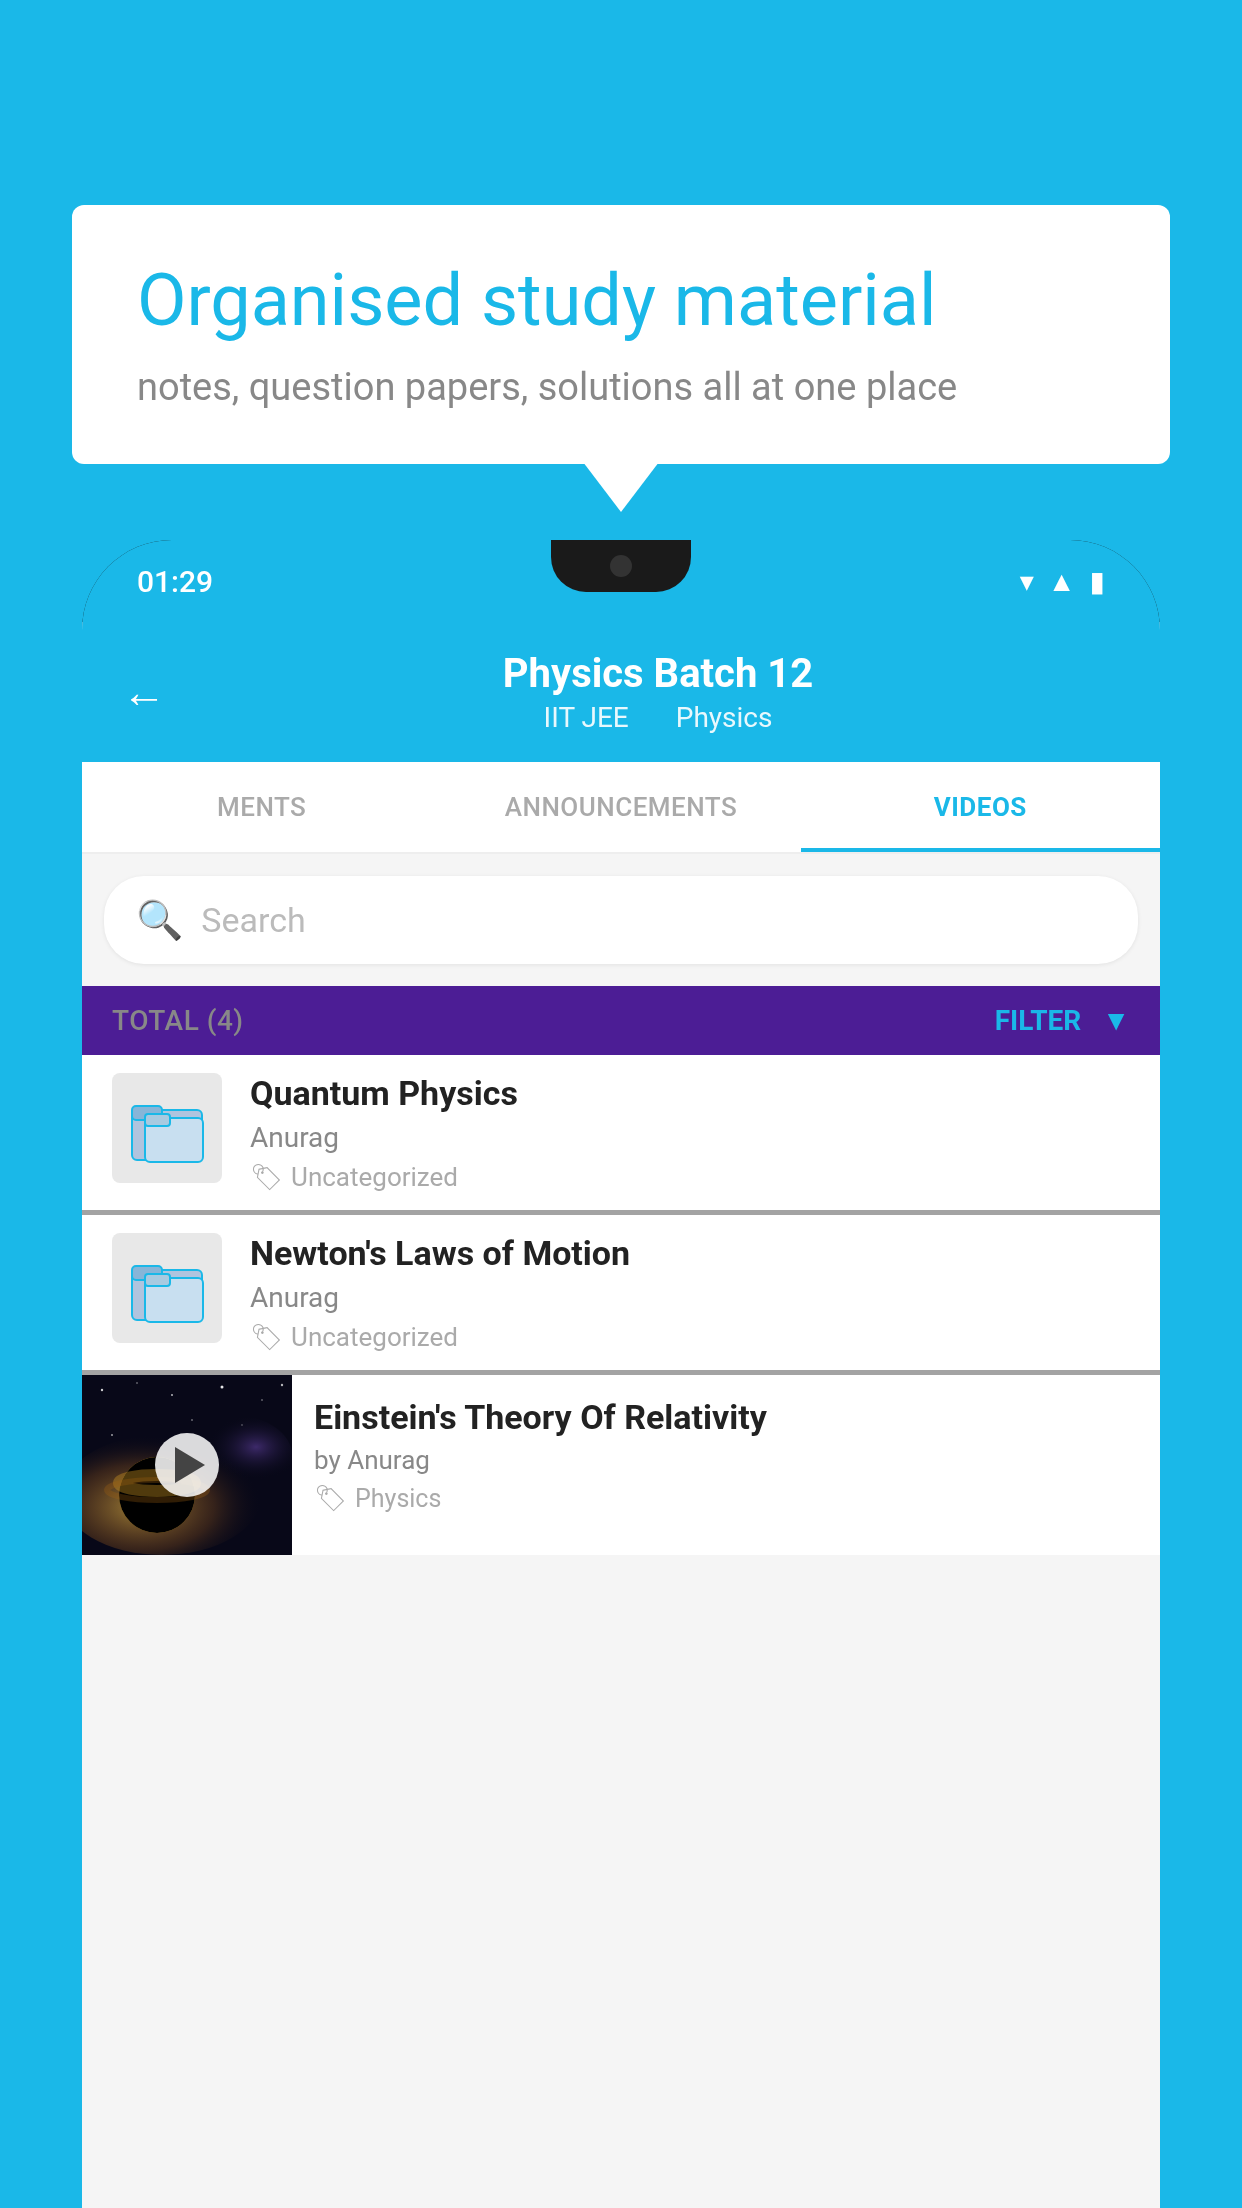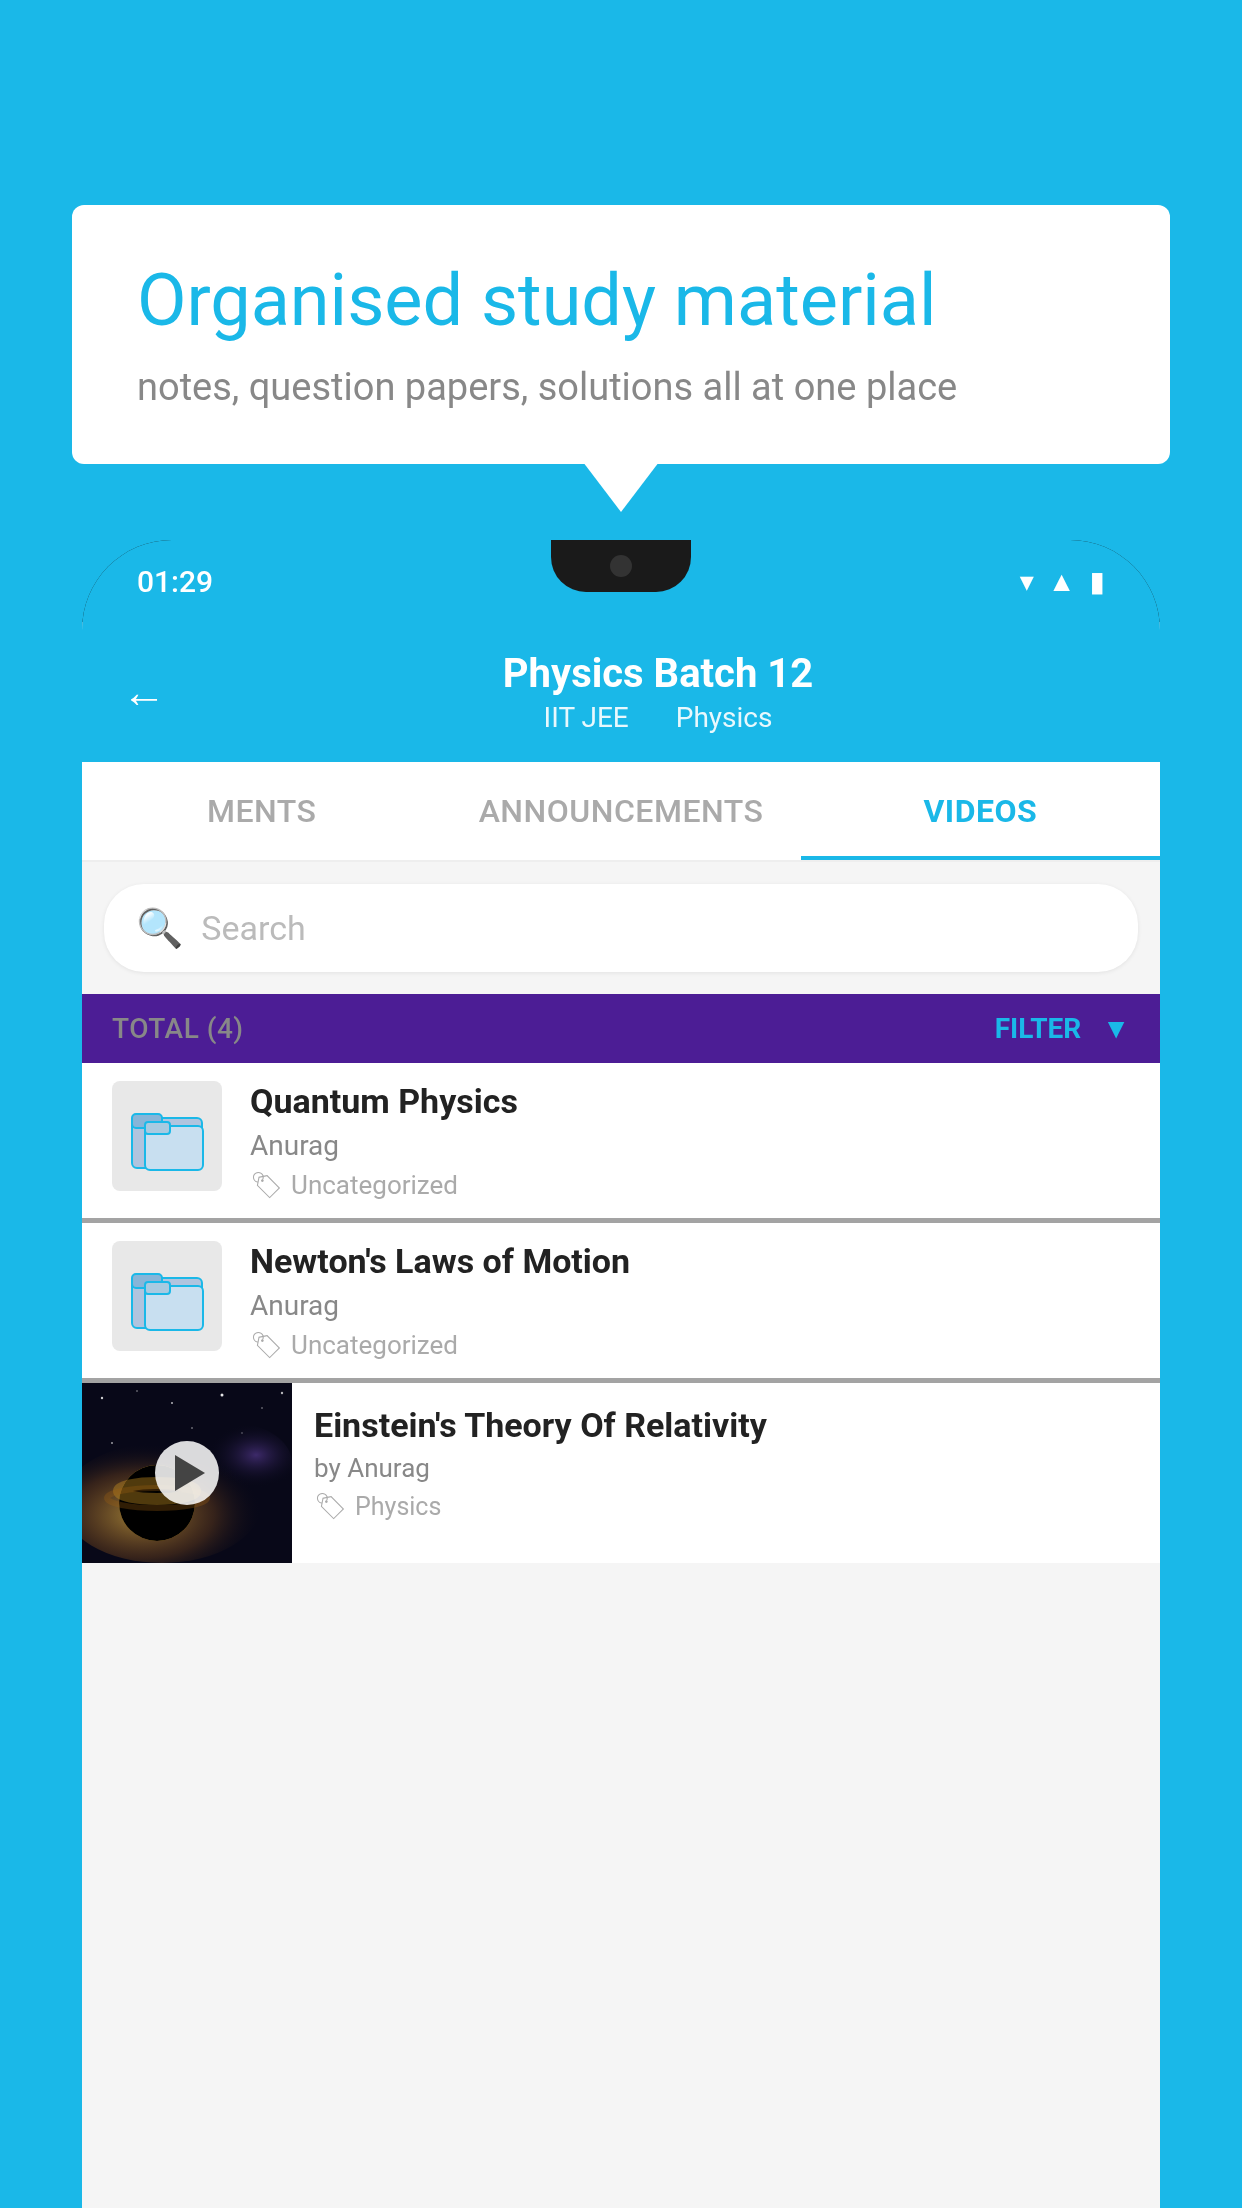--- a/index.html
+++ b/index.html
@@ -141,21 +141,21 @@
     .tabs-bar {
       background: white;
       display: flex;
       border-bottom: 2px solid #eee;
       overflow: hidden;
     }
     .tab-item {
       flex: 1;
       text-align: center;
       padding: 30px 8px;
-      font-size: 32px;
+      font-size: 26px;
       color: #aaa;
       font-weight: 500;
       letter-spacing: 0.5px;
       cursor: pointer;
       position: relative;
       text-transform: uppercase;
     }
     .tab-item.active {
       color: #1ab8e8;
       font-weight: 700;

